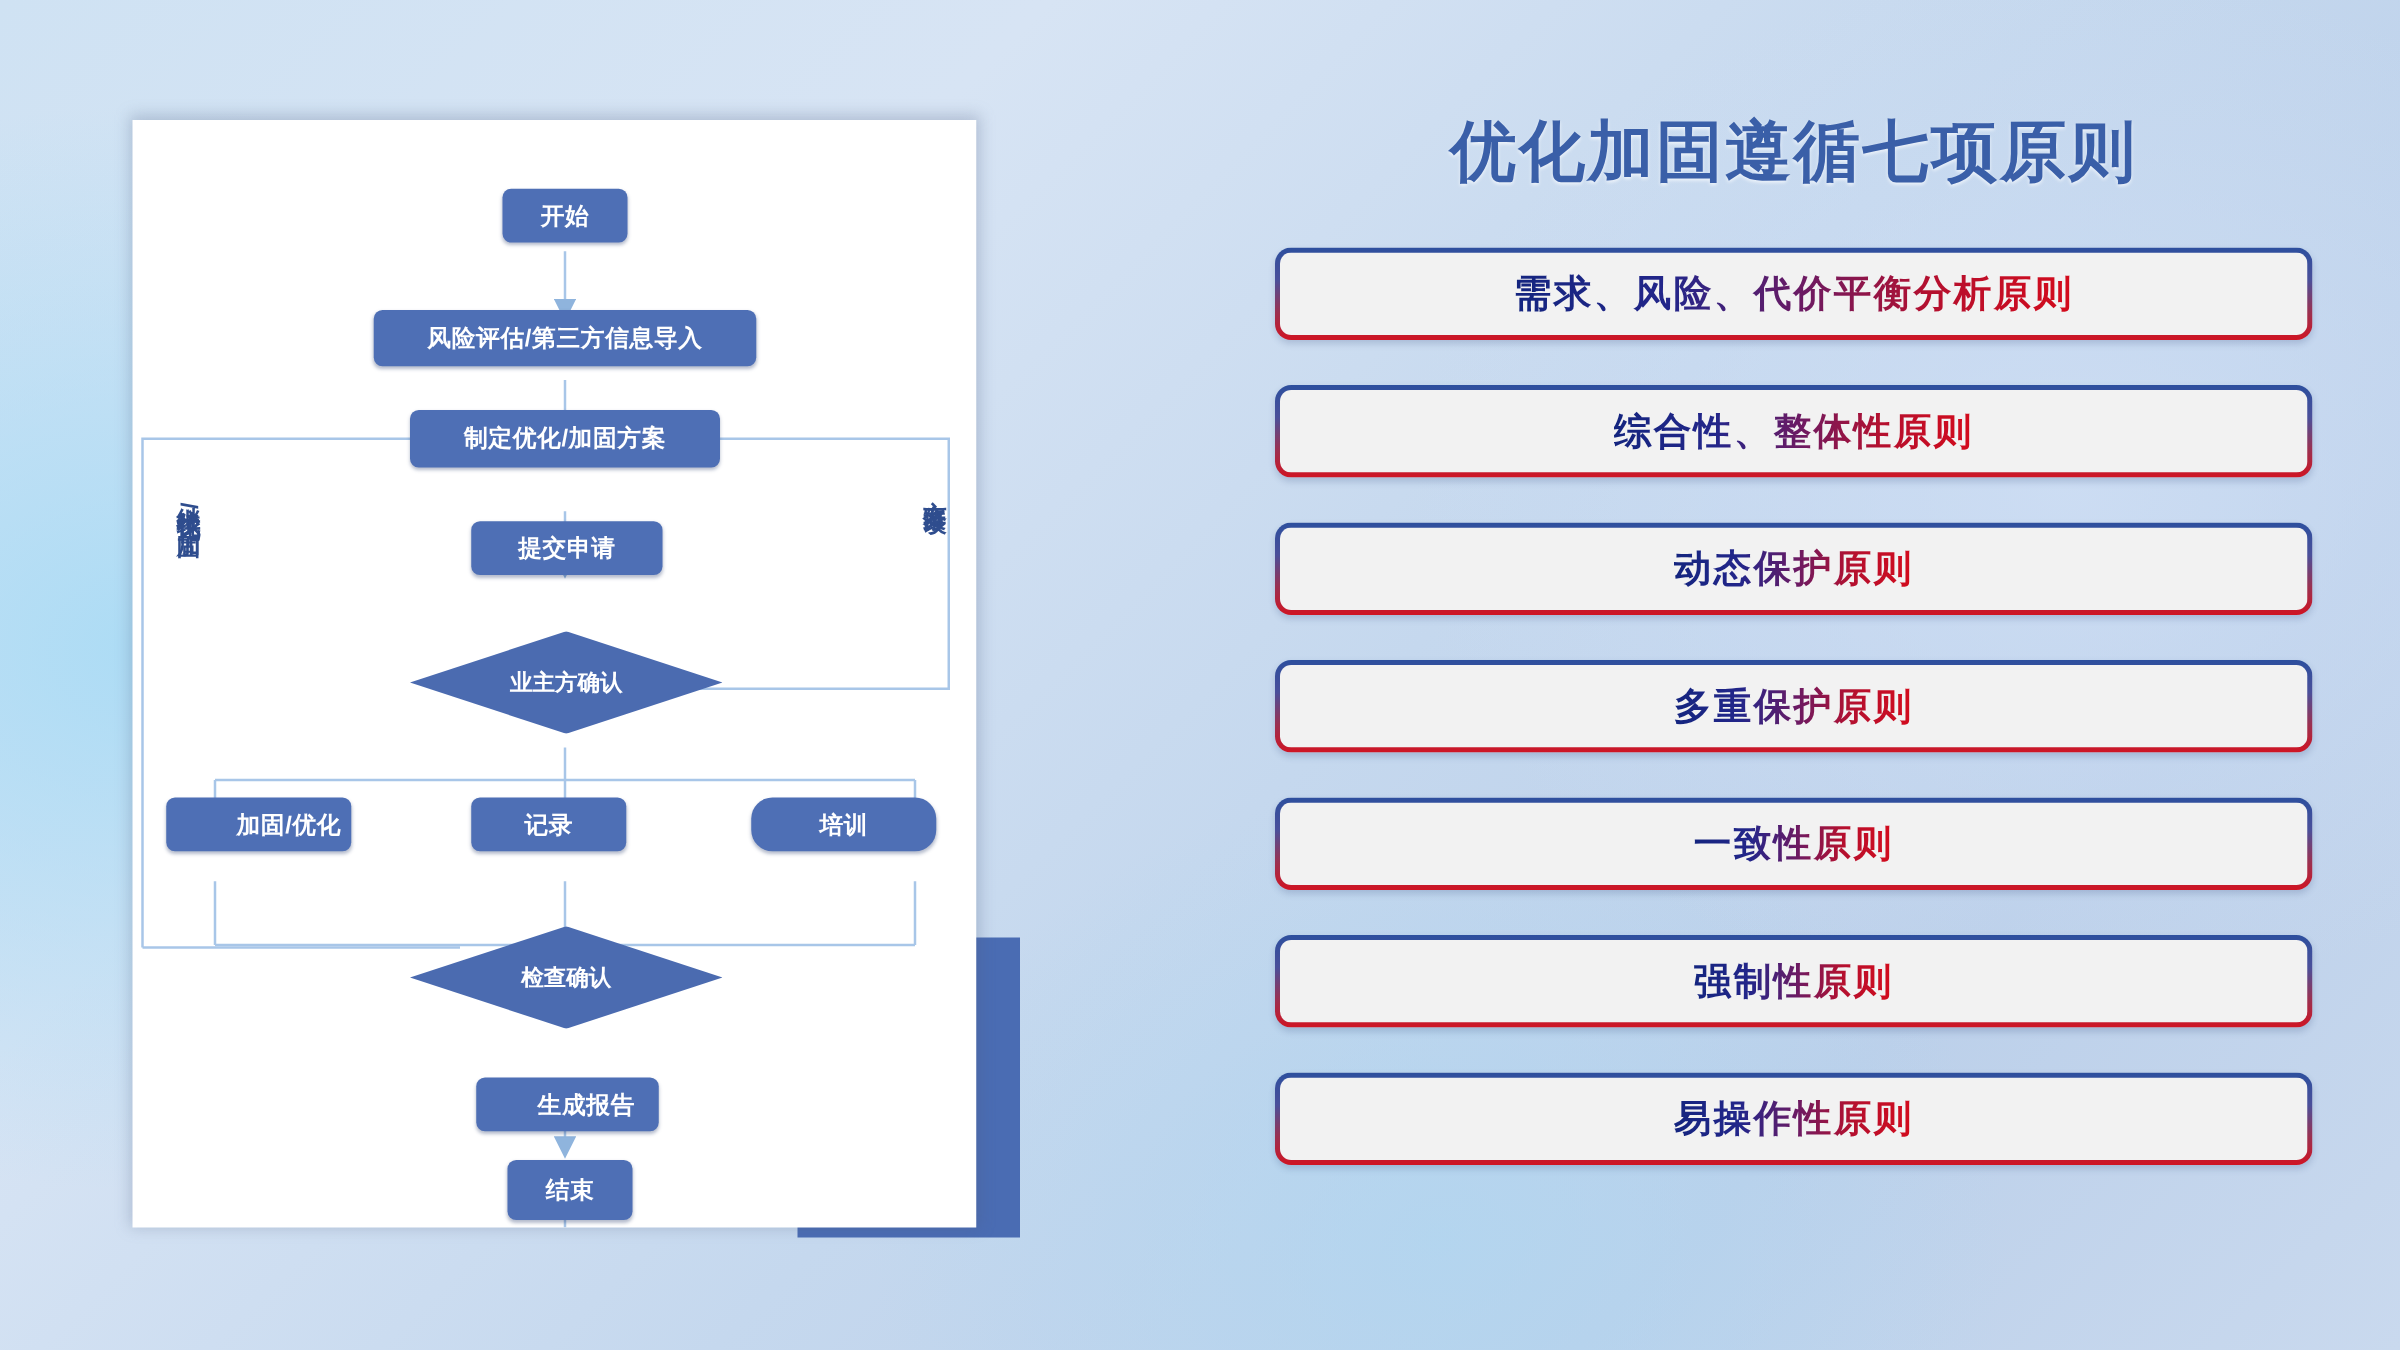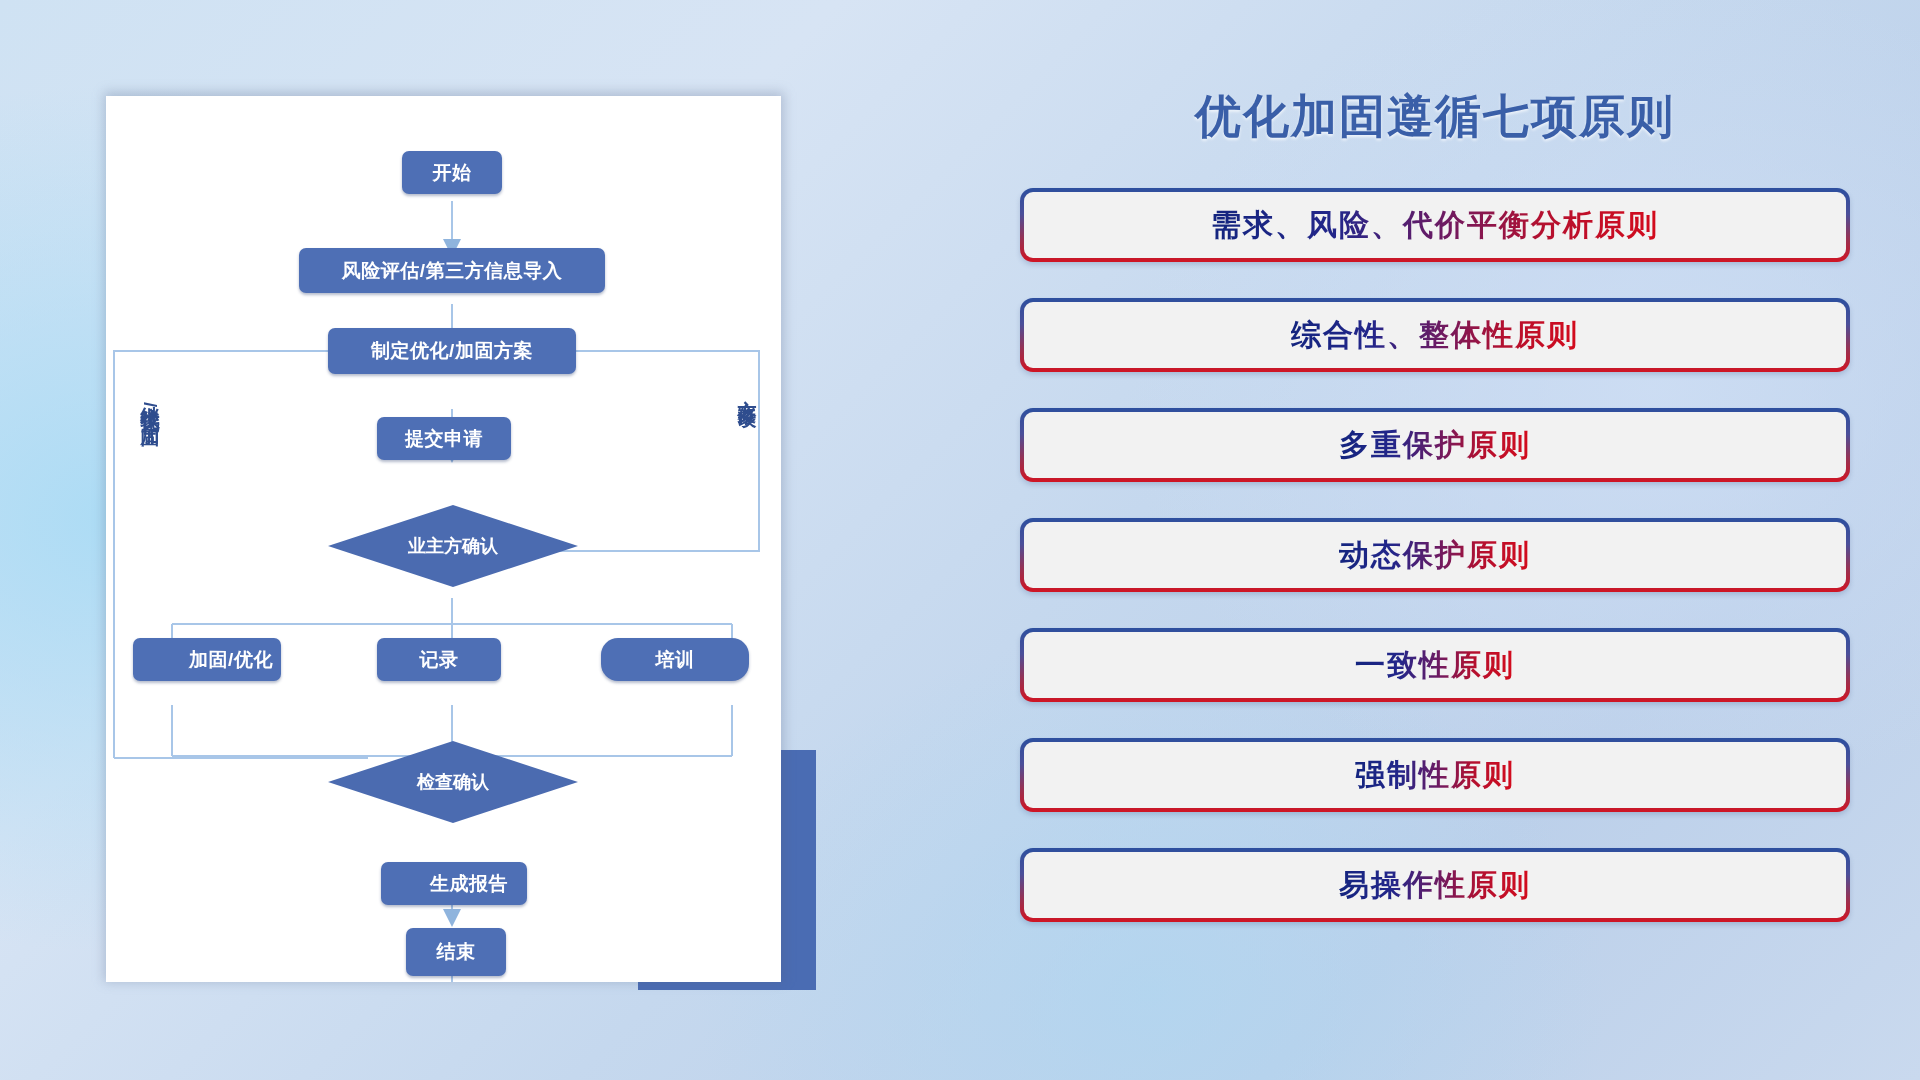--- a/index.html
+++ b/index.html
@@ -44,21 +44,21 @@
   }
   .vlabel{
     position:absolute; color:#2f4d8e; font-size:19px; font-weight:bold;
     writing-mode:vertical-rl; letter-spacing:3px; z-index:6; line-height:1.05;
   }
   svg.wires{ position:absolute; left:106px; top:96px; width:675px; height:886px; z-index:5; }
 
   
   .panel{ position:absolute; left:1020px; top:86px; width:830px; z-index:4; }
   .panel-title{
-    font-size:46px; font-weight:bold; color:#3a5fa8;
+    font-size:53px; font-weight:bold; color:#3a5fa8;
     text-align:center; letter-spacing:2px; margin-bottom:40px;
     text-shadow:0 2px 3px rgba(255,255,255,.7);
   }
   .pill-wrap{ position:relative; margin-bottom:26px;margin-top:36px; }
   .pill{
     position:relative; height:74px; border-radius:13px;
     background:#f2f2f2;
     padding:2px;
     background-image:linear-gradient(#f2f2f2,#f2f2f2),
                      linear-gradient(180deg,#2d4f9e 0%,#4a4f9a 35%,#9b3050 70%,#d01423 100%);
@@ -122,21 +122,21 @@
       <line x1="346" y1="856" x2="346" y2="886"></line>
     </g>
   </svg>
 
   <div class="node" style="left:402px;top:151px;width:100px;height:43px;">开始</div>
 
   <div class="node" style="left:328px;top:328px;width:248px;height:46px;">制定优化/加固方案</div>
 
   <div class="node" style="left:299px;top:248px;width:306px;height:45px;">风险评估/第三方信息导入</div>
 
-  <div class="node" style="left:377px;top:417px;width:134px;height:43px;">提交申请</div>
+  <div class="node" style="left:377px;top:417px;width:153px;height:43px;">提交申请</div>
 
   <div class="diamond" style="left:328px;top:505px;width:250px;height:82px;">业主方确认</div>
 
   <div class="node" style="left:133px;top:638px;width:148px;height:43px;padding-left:48px;">加固/优化</div>
 
   <div class="node" style="left:377px;top:638px;width:124px;height:43px;">记录</div>
 
   <div class="node" style="left:601px;top:638px;width:148px;height:43px;border-radius:17px;">培训</div>
 
   <div class="diamond" style="left:328px;top:741px;width:250px;height:82px;">检查确认</div>
@@ -157,26 +157,26 @@
           <span class="pill-text">需求、风险、代价平衡分析原则</span>
         </div>
     </div>
     <div class="pill-wrap">
       <div class="pill">
           <span class="pill-text">综合性、整体性原则</span>
         </div>
     </div>
     <div class="pill-wrap">
       <div class="pill">
-          <span class="pill-text">多重保护原则</span>
+          <span class="pill-text">动态保护原则</span>
         </div>
     </div>
     <div class="pill-wrap">
       <div class="pill">
-          <span class="pill-text">动态保护原则</span>
+          <span class="pill-text">多重保护原则</span>
         </div>
     </div>
     <div class="pill-wrap">
       <div class="pill">
           <span class="pill-text">一致性原则</span>
         </div>
     </div>
     <div class="pill-wrap">
       <div class="pill">
           <span class="pill-text">强制性原则</span>

